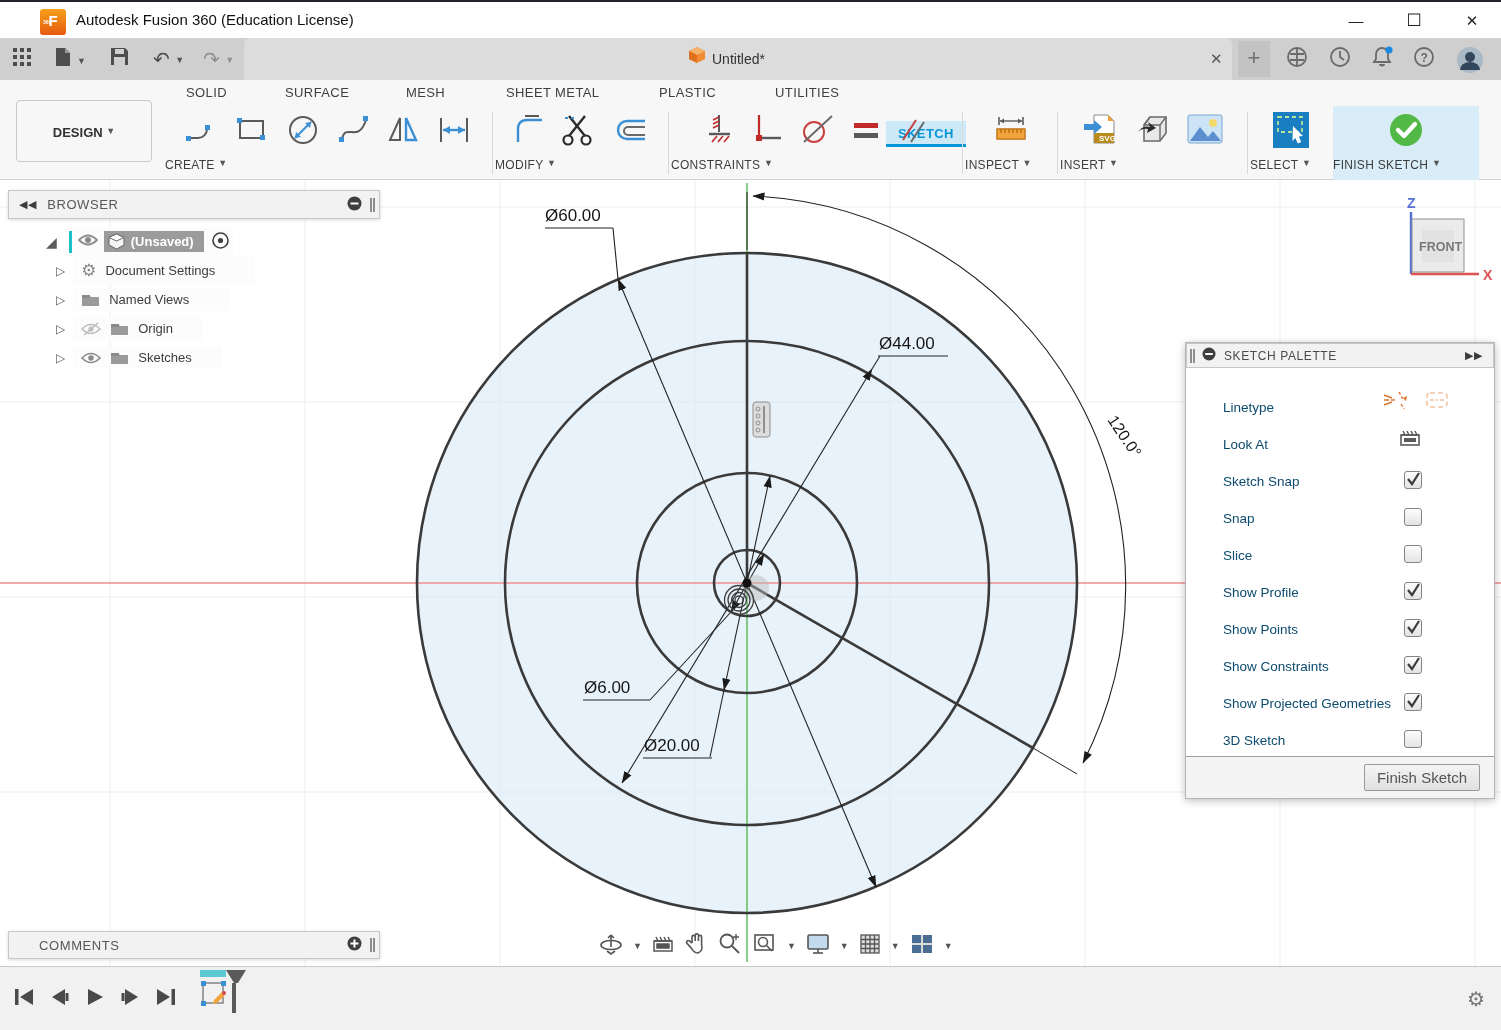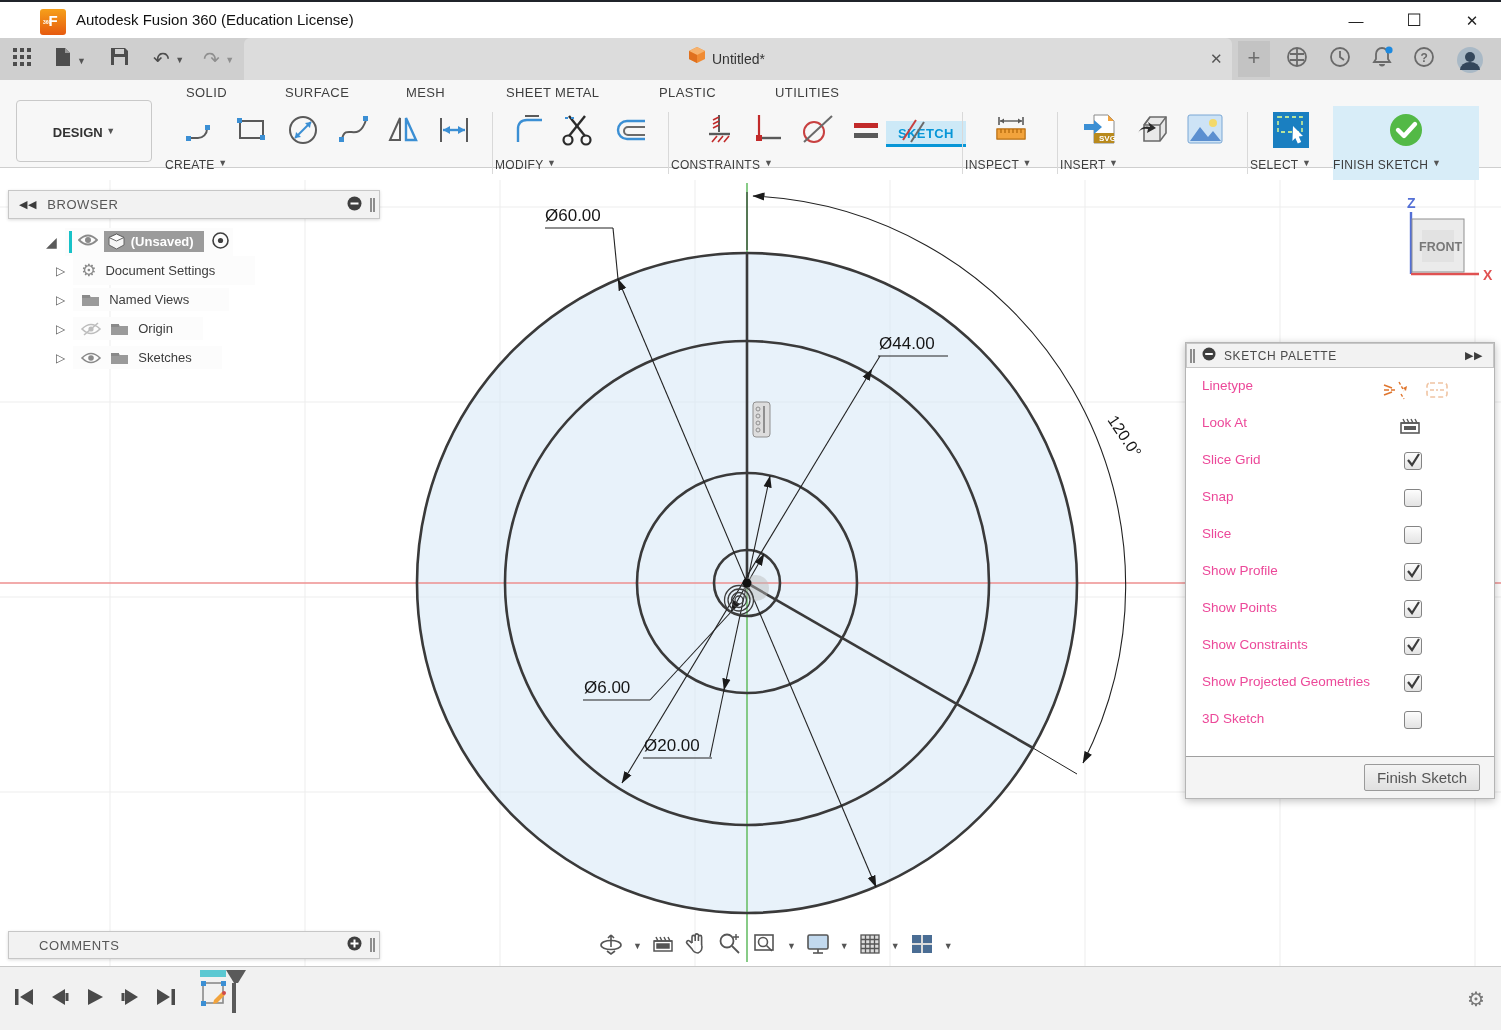--- a/index.html
+++ b/index.html
@@ -21,21 +21,21 @@
   #qat { position:absolute; left:0; top:38px; width:1501px; height:42px; background:#cfcfcf; z-index:29; }
   #doc-tab { position:absolute; left:244px; top:38px; width:988px; height:42px;
     background:#dcdcdc; border-radius:6px 6px 0 0; z-index:30; }
   .qicon { position:absolute; top:47px; color:#4d4d4d; font-size:18px; }
   .caret { font-size:9px; color:#555; vertical-align:3px; }
   #tab-plus { position:absolute; left:1238px; top:41px; width:32px; height:36px;
     background:#c3c3c3; color:#6e6e6e; font-size:22px; text-align:center; line-height:34px; z-index:31; }
   .chip-icon { position:absolute; top:46px; z-index:31; }
 
   
-  #ribbon { position:absolute; left:0; top:80px; width:1501px; height:88px;
+  #ribbon { position:absolute; left:0; top:80px; width:1501px; height:100px;
     background:#f7f7f7; border-bottom:1px solid #cfcfcf; z-index:28; }
   .rtab { position:absolute; top:0; height:26px; line-height:26px; font-size:13px;
     color:#3f3f3f; letter-spacing:.4px; }
   .rtab.active { background:#cde9f7; color:#0696d7; font-weight:bold;
     border-bottom:3px solid #0696d7; padding:0 12px;margin-top:41px; }
   #design-btn { position:absolute; left:16px; top:20px; width:136px; height:62px;
     background:#f7f7f7; border:1px solid #c9c9c9; border-radius:4px;
     font-size:13px; font-weight:bold; color:#333; text-align:center; line-height:60px; }
   .rgroup { position:absolute; top:26px; height:74px; }
   .rgroup .icons { display:flex; justify-content:center; align-items:center; gap:14px; height:52px; }
@@ -54,22 +54,22 @@
   .teal-bar { width:3px; height:22px; background:#18c2c8; margin-right:6px; }
   .sel-bg { background:#9b9b9b; color:#fff; font-weight:bold; padding:2px 10px 2px 4px;
     display:flex; align-items:center; gap:6px; }
 
   
   #palette { position:absolute; left:1185px; top:342px; width:310px; z-index:20;
     box-shadow:0 2px 8px rgba(0,0,0,.25); background:#fff; border:1px solid #b5b5b5; }
   #palette-hdr { height:25px; font-size:12px; color:#4a4a4a; }
   #palette-body { padding:10px 0 8px 0; border-bottom:1px solid #9f9f9f; }
   #options-hdr { font-size:14px; font-weight:bold; color:#222; padding:8px 0 6px 16px; }
-  .prow { height:37px; display:flex; align-items:flex-start; font-size:13.5px; color:#ec4899;
-    padding-left:16px; }
+  .prow { height:37px; display:flex; align-items:flex-end; font-size:13.5px; color:#0c4a6e;
+    padding-left:16px;margin-left:21px; }
   .prow .ctrl { margin-left:auto; margin-right:72px; display:flex; gap:16px; align-items:center; }
   .cbx { width:18px; height:18px; border:1px solid #848484; border-radius:3px;
     background:linear-gradient(180deg,#fdfdfd,#e3e3e3); position:relative; }
   #palette-footer { height:41px; background:#f4f4f4; display:flex; align-items:center; justify-content:flex-end; }
   #finish-sketch-btn { margin-right:14px; padding:4px 12px; font-size:15px; color:#555;
     background:linear-gradient(180deg,#f4f4f4,#e0e0e0); border:1px solid #9a9a9a; border-radius:2px; }
 
   
   #viewcube { position:absolute; left:1395px; top:192px; width:100px; height:96px; z-index:15; }
 
@@ -561,21 +561,21 @@
           <span>
         <svg width="24" height="22" fill="none">
           <path d="M3,8 h18 M5,4 l2,4 M9,4 l2,4 M13,4 l2,4 M17,4 l2,4" stroke="#5a5a5a" stroke-width="1.4"></path>
           <rect x="3" y="8" width="18" height="10" stroke="#5a5a5a" stroke-width="1.6"></rect>
           <rect x="6" y="11" width="12" height="4" fill="#5a5a5a"></rect>
             </svg></span>
       </span>
     </div>
 
     <div class="prow">
-      <span>Slice Grid</span>
+      <span>Sketch Snap</span>
       <span class="ctrl">
           <span class="cbx">
         <svg width="18" height="18" style="position:absolute;left:-1px;top:-2px">
               <path d="M4,9 l4,5 7,-11" fill="none" stroke="#3c3c3c" stroke-width="2.2"></path>
             </svg>
           </span>
         </span>
     </div>
     <div class="prow">
       <span>Snap</span>

